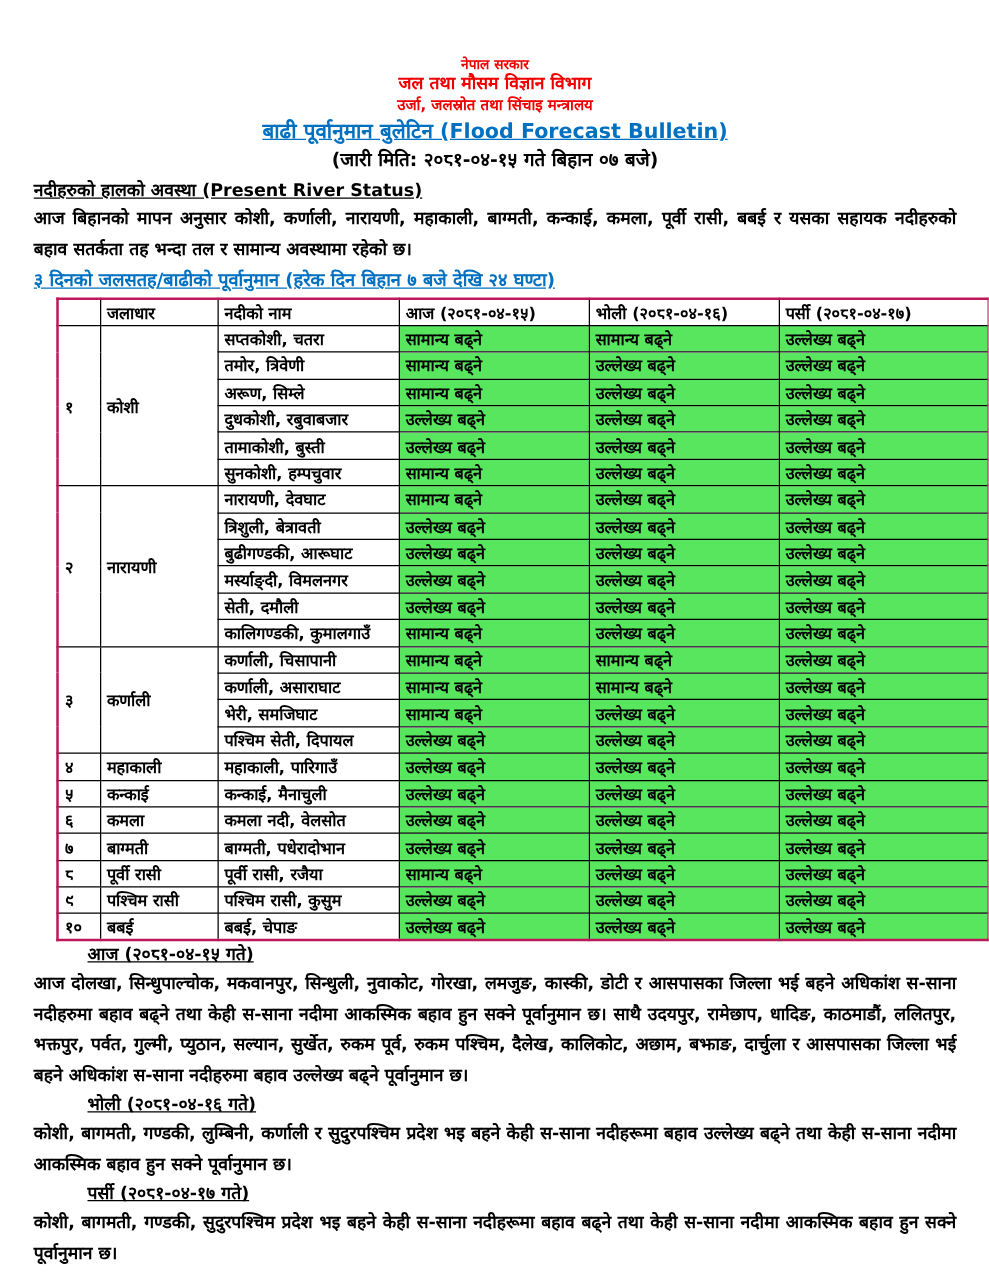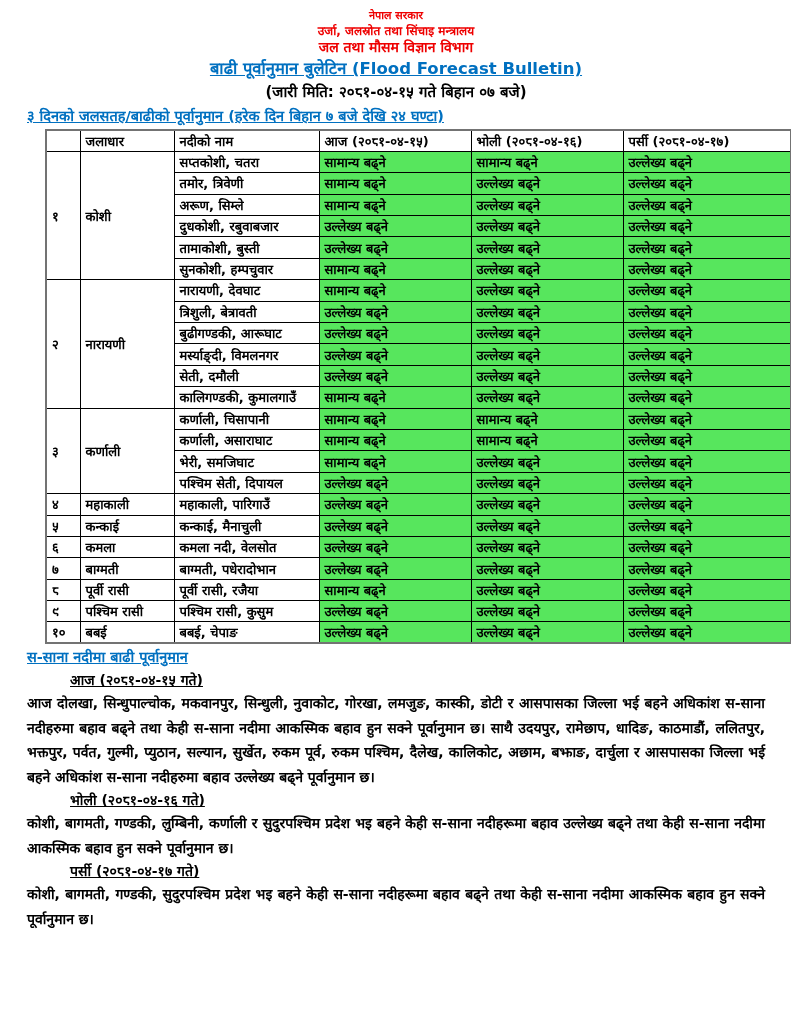--- a/index.html
+++ b/index.html
@@ -14,21 +14,21 @@
     width:791px;height:1024px;
     background:#ffffff;
     color:#000;
     font-family:"DejaVu Sans","Liberation Sans",sans-serif;
     font-weight:bold;
     padding:8px 26px 0 27px;
     overflow:hidden;
   }
   .letterhead{text-align:center;}
   .red{color:var(--red);}
-  .l1{font-size:11px;line-height:15px;}
+  .l1{font-size:11px;line-height:15px;margin-top:36px;}
   .l2{font-size:12px;line-height:16px;}
   .l3{font-size:14px;line-height:17px;}
   .l4{font-size:13px;line-height:16px;}
   .doc-title{
     color:var(--blue);
     font-size:16.5px;line-height:22px;
     text-decoration:underline;
     margin-top:2px;
   }
   .issue-date{font-size:15px;line-height:21px;margin-top:2px;}
@@ -45,21 +45,21 @@
     color:var(--blue);
     font-size:14.5px;line-height:20px;
     text-decoration:underline;
     margin-top:3px;margin-bottom:3px;
   }
   table.forecast{
     margin-left:18px;
     width:745px;
     border-collapse:collapse;
     table-layout:fixed;
-    border:2px solid #737373;
+    border:2px solid #be185d;
     font-size:13px;
   }
   table.forecast th,table.forecast td{
     border:1px solid #000;
     padding:0 5px;
     height:21.4px;
     vertical-align:middle;
     text-align:left;
     font-weight:bold;
     white-space:nowrap;
@@ -76,26 +76,30 @@
   }
   #small-rivers-sections p{margin-bottom:1px;}
 </style>
 </head>
 <body>
 
 <div class="page">
 
   <header class="letterhead">
     <div class="red l1">नेपाल सरकार</div>
+    <div class="red l3">जल तथा मौसम विज्ञान विभाग</div>
     <div class="red l2">उर्जा, जलस्रोत तथा सिंचाइ मन्त्रालय</div>
-    <div class="red l3">जल तथा मौसम विज्ञान विभाग</div>
     <div class="doc-title">बाढी पूर्वानुमान बुलेटिन (Flood Forecast Bulletin)</div>
     <div class="issue-date">(जारी मिति: २०८१-०४-१५ गते बिहान ०७ बजे)</div>
   </header>
 
+  <section>
+    <h2 class="h-black">नदीहरुको हालको अवस्था (Present River Status)</h2>
+    <p class="body-par">आज बिहानको मापन अनुसार कोशी, कर्णाली, नारायणी, महाकाली, बाग्मती, कन्काई, कमला, पूर्वी रासी, बबई र यसका सहायक नदीहरुको बहाव सतर्कता तह भन्दा तल र सामान्य अवस्थामा रहेको छ।</p>
+  </section>
 
   <h2 class="h-blue">३ दिनको जलसतह/बाढीको पूर्वानुमान  (हरेक दिन बिहान ७ बजे देखि २४ घण्टा)</h2>
 
   <table class="forecast">
     <colgroup>
       <col style="width:34px">
         <col style="width:94px">
         <col style="width:145px">
       <col style="width:152px">
         <col style="width:152px">
@@ -266,21 +270,20 @@
           <td class="sn" rowspan="1">१०</td>
           <td rowspan="1">बबई</td>
           <td>बबई, चेपाङ</td>
           <td class="g">उल्लेख्य बढ्ने</td>
           <td class="g">उल्लेख्य बढ्ने</td>
           <td class="g">उल्लेख्य बढ्ने</td>
         </tr>
       </tbody>
   </table>
 
-  <h2 class="h-blue">स-साना नदीमा बाढी पूर्वानुमान</h2>
 
   <div id="small-rivers-sections">
       <h3 class="h-sub">आज (२०८१-०४-१५ गते)</h3>
       <p class="body-par">आज दोलखा, सिन्धुपाल्चोक, मकवानपुर, सिन्धुली, नुवाकोट, गोरखा, लमजुङ, कास्की, डोटी र आसपासका जिल्ला भई बहने अधिकांश स-साना नदीहरुमा बहाव बढ्ने तथा केही स-साना नदीमा आकस्मिक बहाव हुन सक्ने पूर्वानुमान छ। साथै उदयपुर, रामेछाप, धादिङ, काठमाडौं, ललितपुर, भक्तपुर, पर्वत, गुल्मी, प्युठान, सल्यान, सुर्खेत, रुकम पूर्व, रुकम पश्चिम, दैलेख, कालिकोट, अछाम, बझाङ, दार्चुला र आसपासका जिल्ला भई बहने अधिकांश स-साना नदीहरुमा बहाव उल्लेख्य बढ्ने पूर्वानुमान छ।</p>
       <h3 class="h-sub">भोली (२०८१-०४-१६ गते)</h3>
       <p class="body-par">कोशी, बागमती, गण्डकी, लुम्बिनी, कर्णाली र सुदुरपश्चिम प्रदेश भइ बहने केही स-साना नदीहरूमा बहाव उल्लेख्य बढ्ने तथा केही स-साना नदीमा आकस्मिक बहाव हुन सक्ने पूर्वानुमान छ।</p>
       <h3 class="h-sub">पर्सी (२०८१-०४-१७ गते)</h3>
       <p class="body-par">कोशी, बागमती, गण्डकी, सुदुरपश्चिम प्रदेश भइ बहने केही स-साना नदीहरूमा बहाव बढ्ने तथा केही स-साना नदीमा आकस्मिक बहाव हुन सक्ने पूर्वानुमान छ।</p>
     </div>
 

